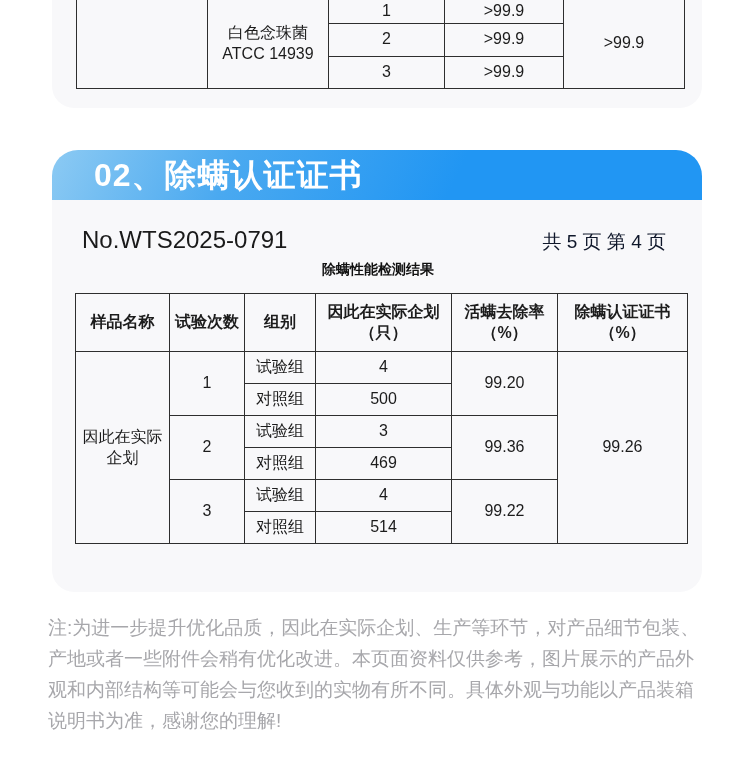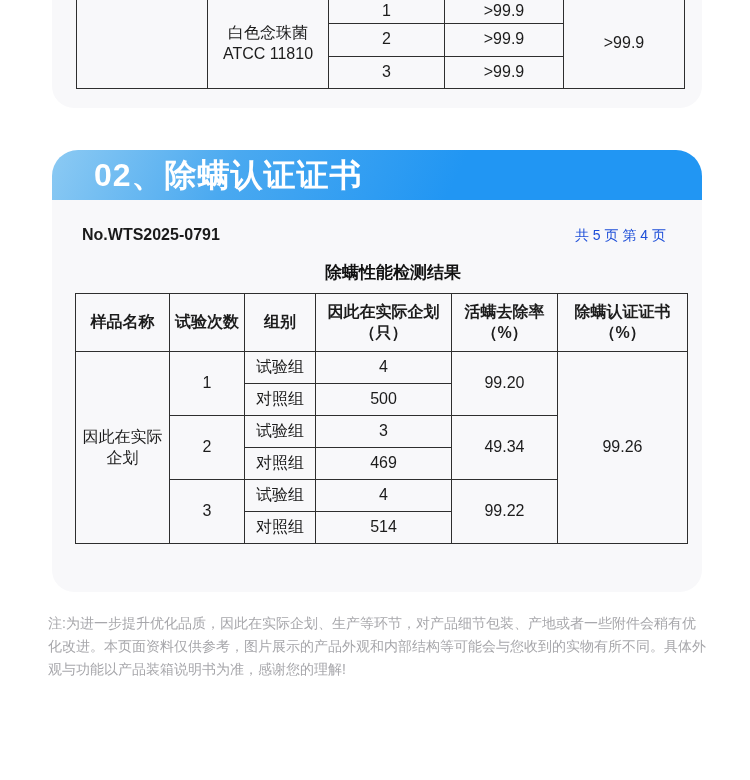--- a/index.html
+++ b/index.html
@@ -74,47 +74,47 @@
   
   .doc-line {
     position: absolute;
     left: 0; top: 26px;
     width: 100%;
     padding: 0 36px 0 30px;
     display: flex;
     justify-content: space-between;
     align-items: baseline;
   }
-  .doc-no   { font-size: 16px; color: #1a1a1a; font-weight: bold; }
-  .doc-page { font-size: 14px; color: #1d4ed8; }
+  .doc-no   { font-size: 24px; color: #1a1a1a; }
+  .doc-page { font-size: 19px; color: #0f172a; }
 
   .table-title {
     position: absolute;
-    left: 16px; top: 61px;
+    left: 1px; top: 61px;
     width: 100%;
     text-align: center;
-    font-size: 17px;
+    font-size: 14px;
     font-weight: bold;
     color: #111;
   }
 
   
   .table-main {
     position: absolute;
     left: 23px; top: 93px;
   }
   .table-main th { height: 58px; font-size: 16px; }
   .table-main td { height: 32px; }
 
   
   .note {
     position: absolute;
     left: 48px; top: 612px;
     width: 658px;
-    font-size: 14px;
+    font-size: 19px;
     line-height: 1.64;
     color: #a7a7ab;
     text-align: left;
   }
 </style>
 </head>
 <body>
 
 <div class="card card-top">
   <table class="table-top">
@@ -122,21 +122,21 @@
       <col style="width:131px">
         <col style="width:121px">
         <col style="width:116px">
       <col style="width:119px">
         <col style="width:121px">
     </colgroup>
     <tbody>
         <tr class="r1">
       <td rowspan="3"></td>
       <td rowspan="3">白色念珠菌
-ATCC 11810</td>
+ATCC 14939</td>
       <td>1</td>
       <td>&gt;99.9</td>
       <td rowspan="3">&gt;99.9</td>
     </tr>
     <tr class="r2">
       <td>2</td>
       <td>&gt;99.9</td>
     </tr>
     <tr class="r3">
       <td>3</td>
@@ -189,21 +189,21 @@
       <td rowspan="6">99.26</td>
     </tr>
     <tr>
       <td>对照组</td>
       <td>500</td>
     </tr>
     <tr>
       <td rowspan="2">2</td>
       <td>试验组</td>
       <td>3</td>
-      <td rowspan="2">49.34</td>
+      <td rowspan="2">99.36</td>
     </tr>
     <tr>
       <td>对照组</td>
       <td>469</td>
     </tr>
     <tr>
       <td rowspan="2">3</td>
       <td>试验组</td>
       <td>4</td>
       <td rowspan="2">99.22</td>

